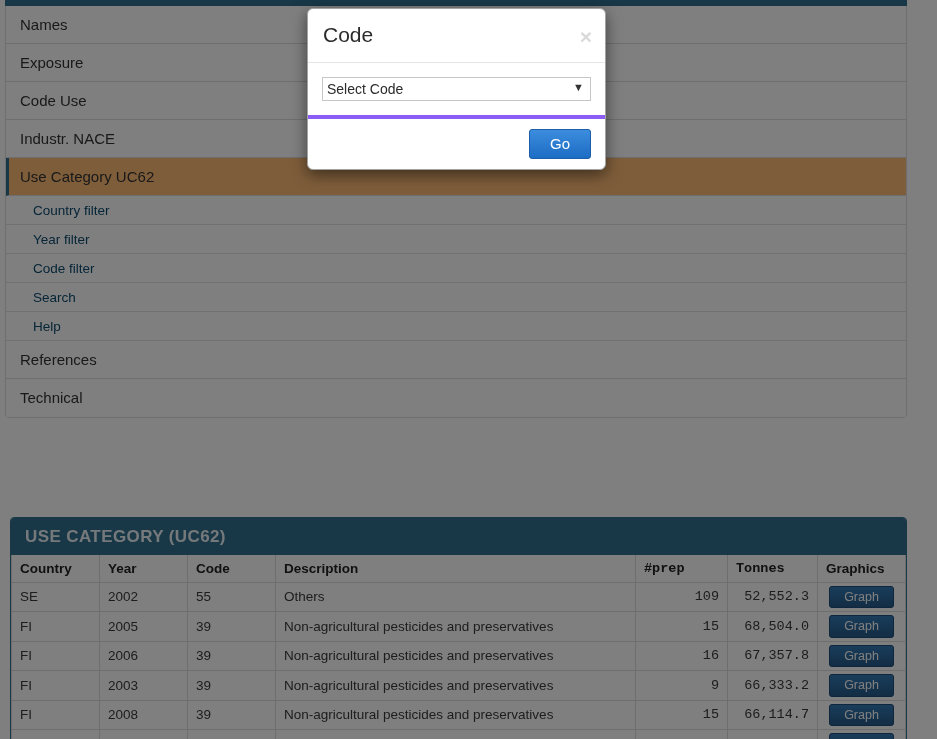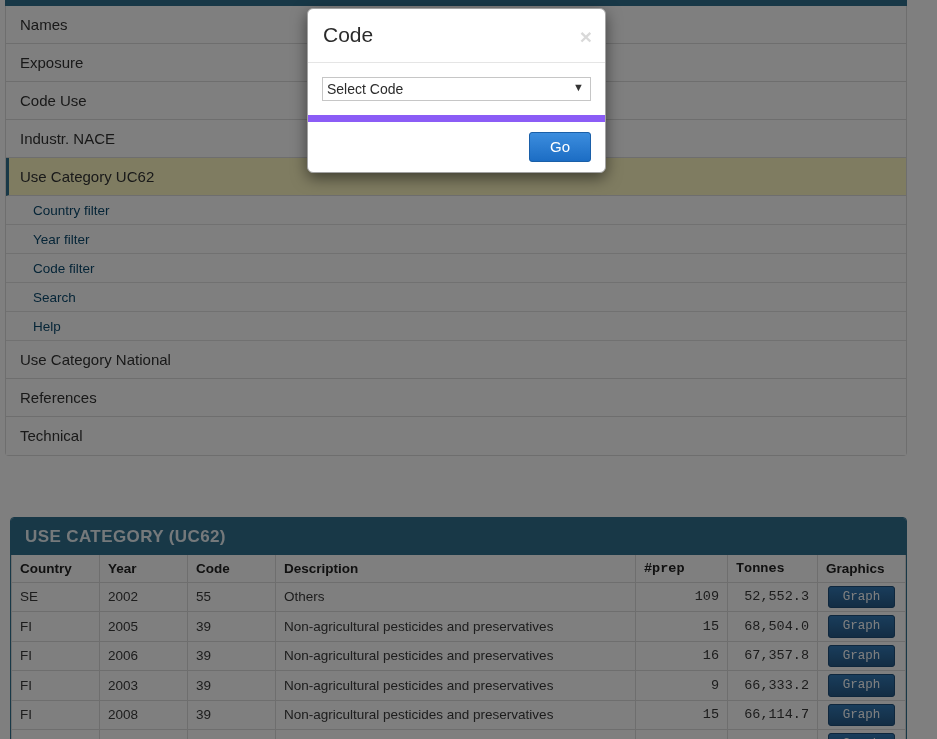--- a/index.html
+++ b/index.html
@@ -56,21 +56,21 @@
     font-size: 15px;
     color: #333333;
     background: #ffffff;
     box-sizing: border-box;
     cursor: pointer;
     white-space: nowrap;
     overflow: hidden;
   }
   .nav-item:last-child { border-bottom: none; }
   .nav-item.active {
-    background: #fef9c3;
+    background: #fdba74;
     border-left: 3px solid #31708f;
     padding-left: 11px;
   }
   .nav-sub {
     height: 29px;
     line-height: 29px;
     padding-left: 27px;
     border-bottom: 1px solid #e3e3e3;
     font-size: 13.5px;
     color: #0c4a6e;
@@ -147,21 +147,21 @@
     display: inline-block;
     background: #2a6496;
     background-image: linear-gradient(to bottom, #337ab7 0%, #265a88 100%);
     border: 1px solid #1f4f7a;
     border-radius: 3px;
     color: #ffffff;
     font-size: 12.5px;
     line-height: 1;
     padding: 4px 14px;
     cursor: pointer;
-    font-family: Liberation Mono, monospace;
+    font-family: Liberation Sans, sans-serif;
   }
 
   
   #backdrop {
     position: absolute;
     left: 0; top: 0;
     width: 937px;
     height: 739px;
     background: rgba(0,0,0,0.5);
   }
@@ -205,21 +205,21 @@
     border: none;
     padding: 0;
     cursor: pointer;
     font-family: "Liberation Sans", sans-serif;
     font-weight: bold;
     opacity: 0.5;
   }
   .modal-body {
     padding: 14px;
     box-sizing: border-box;
-    border-bottom: 7px solid #8b5cf6;
+    border-bottom: 4px solid #8b5cf6;
   }
   .form-select {
     width: 269px;
     height: 24px;
     box-sizing: border-box;
     border: 1px solid #c6c6c6;
     background: #ffffff;
     font-size: 14px;
     color: #2b2b2b;
     font-family: "Liberation Sans", sans-serif;
@@ -274,21 +274,20 @@
     <div class="nav-item">Code Use</div>
     <div class="nav-item">Industr. NACE</div>
     <div class="nav-item active">Use Category UC62</div>
 
     <div class="nav-sub">Country filter</div>
     <div class="nav-sub">Year filter</div>
     <div class="nav-sub">Code filter</div>
     <div class="nav-sub">Search</div>
     <div class="nav-sub">Help</div>
 
-    <div class="nav-item">Use Category National</div>
     <div class="nav-item">References</div>
     <div class="nav-item">Technical</div>
   </div>
 
   <div class="card">
     <div class="card-head">USE CATEGORY (UC62)</div>
     <table class="data">
       <colgroup>
         <col class="col-country">
           <col class="col-year">

